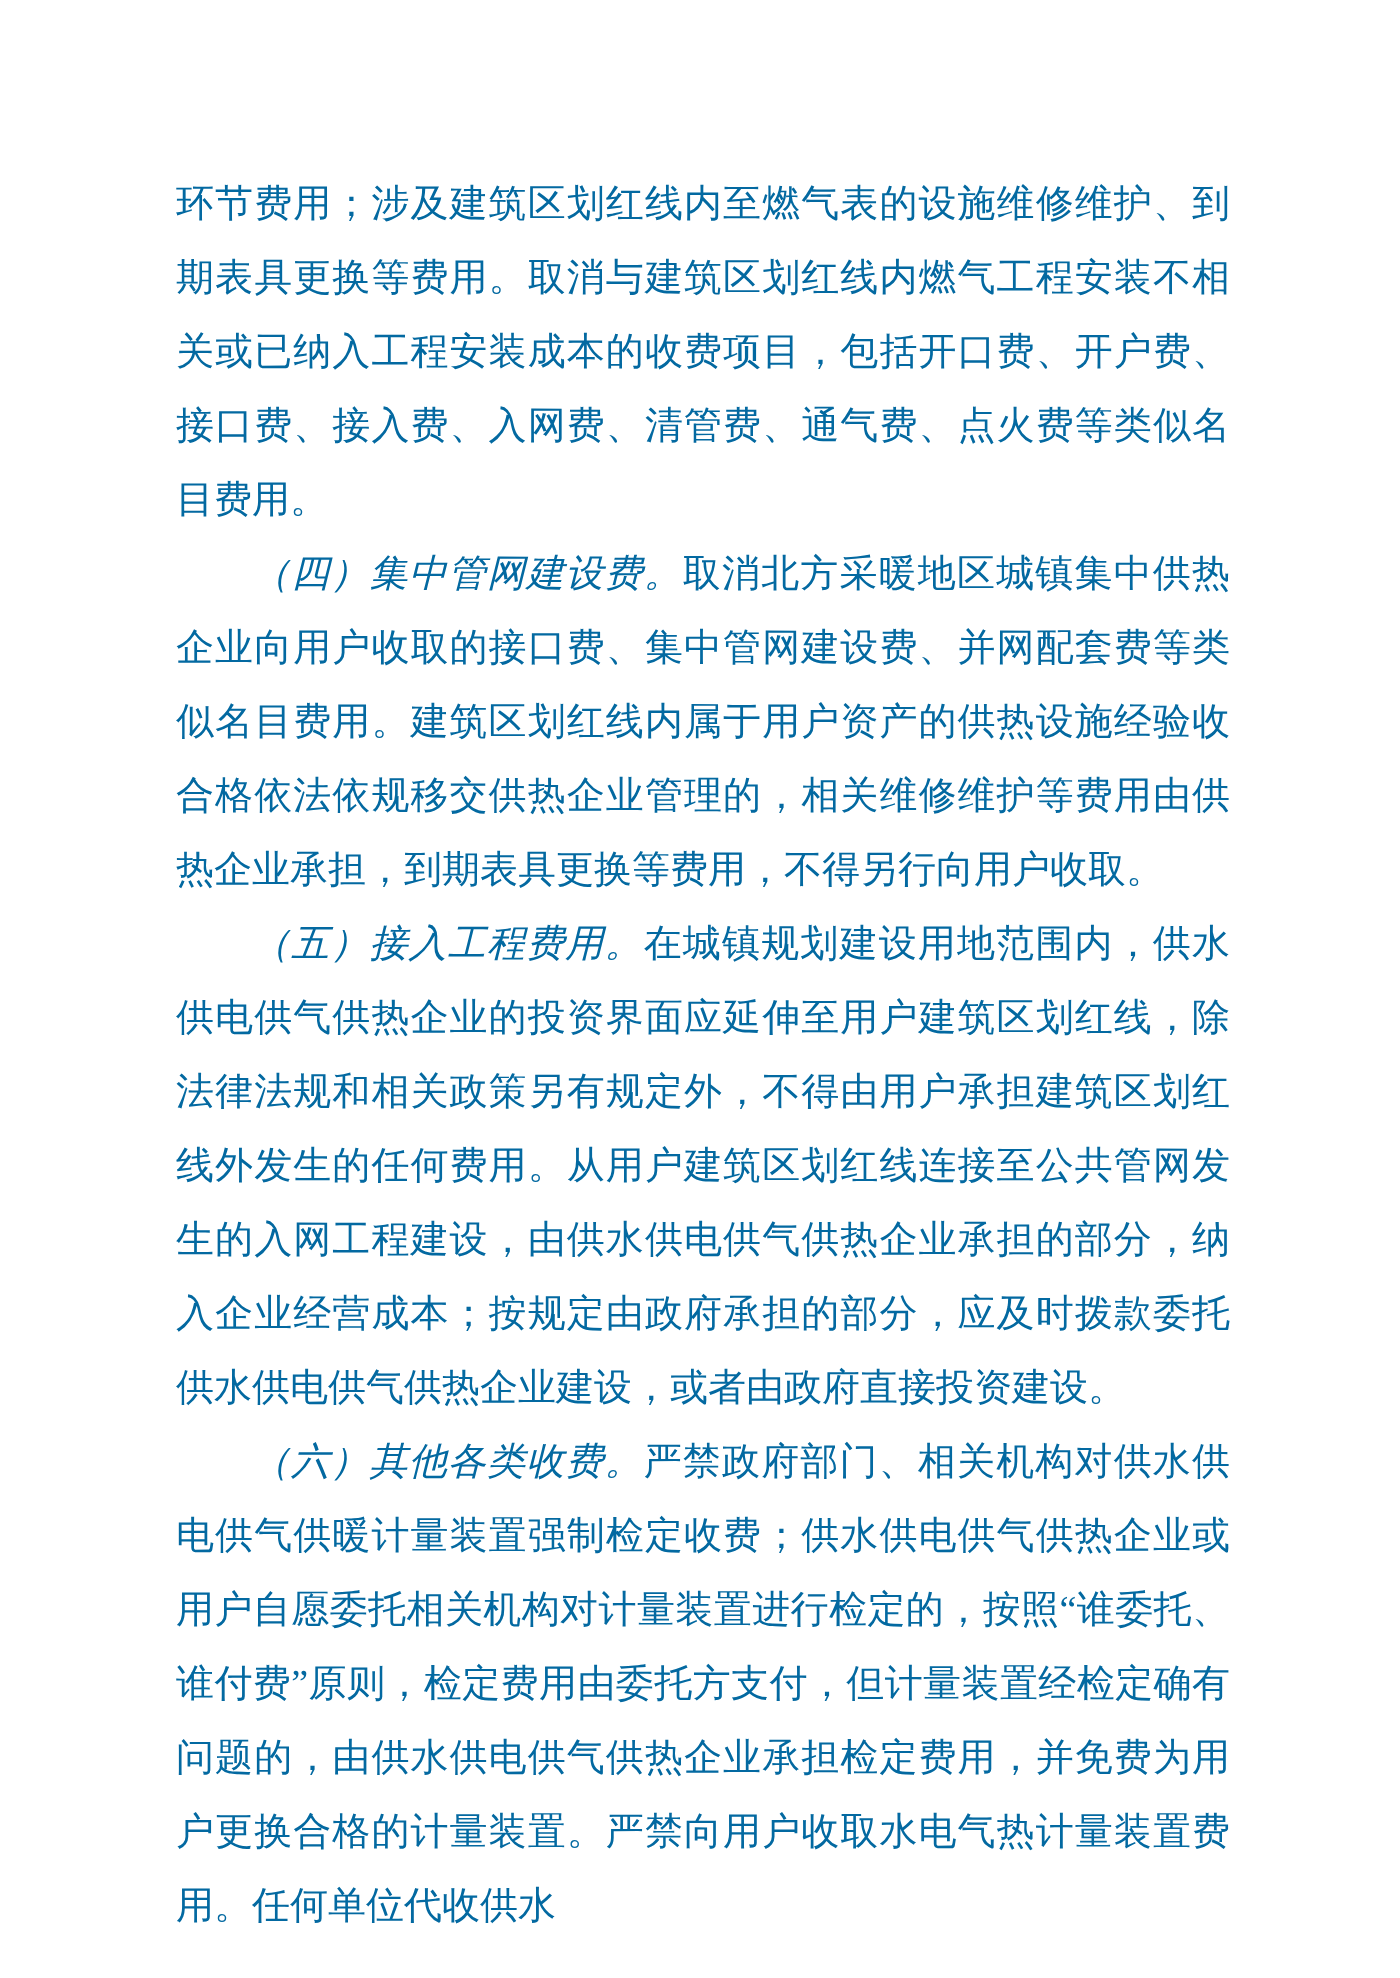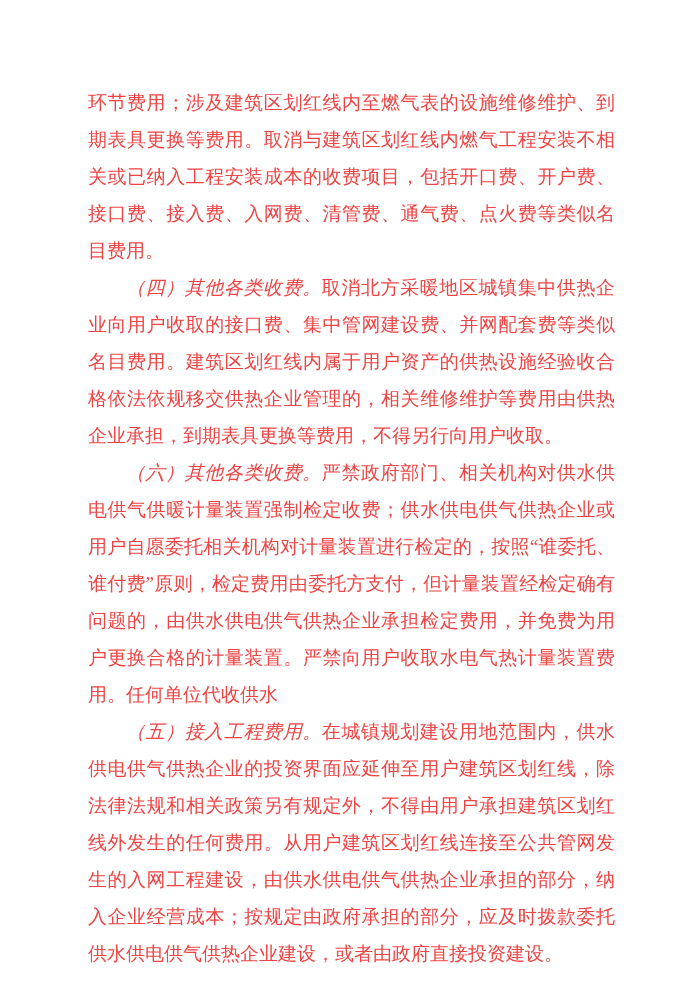--- a/index.html
+++ b/index.html
@@ -25,41 +25,41 @@
     position: absolute;
     left: 88px;
     top: 84px;
     width: 527px;
   }
   p.para {
     margin: 0;
     padding: 0;
     font-size: 19px;
     line-height: 37px;
-    color: #ef4444;
+    color: #0369a1;
     text-align: justify;
     letter-spacing: 0px;
     word-break: break-all;
   }
   p.para.indent {
     text-indent: 2em;
   }
   
   .kaiti {
     font-style: italic;
   }
 </style>
 </head>
 <body>
 
 <div class="page">
   <div class="text-block">
 
     <p class="para"><span class="kaiti"></span><span>环节费用；涉及建筑区划红线内至燃气表的设施维修维护、到期表具更换等费用。取消与建筑区划红线内燃气工程安装不相关或已纳入工程安装成本的收费项目，包括开口费、开户费、接口费、接入费、入网费、清管费、通气费、点火费等类似名目费用。</span></p>
 
-    <p class="para indent"><span class="kaiti">（四）其他各类收费。</span><span>取消北方采暖地区城镇集中供热企业向用户收取的接口费、集中管网建设费、并网配套费等类似名目费用。建筑区划红线内属于用户资产的供热设施经验收合格依法依规移交供热企业管理的，相关维修维护等费用由供热企业承担，到期表具更换等费用，不得另行向用户收取。</span></p>
+    <p class="para indent"><span class="kaiti">（四）集中管网建设费。</span><span>取消北方采暖地区城镇集中供热企业向用户收取的接口费、集中管网建设费、并网配套费等类似名目费用。建筑区划红线内属于用户资产的供热设施经验收合格依法依规移交供热企业管理的，相关维修维护等费用由供热企业承担，到期表具更换等费用，不得另行向用户收取。</span></p>
+
+    <p class="para indent"><span class="kaiti">（五）接入工程费用。</span><span>在城镇规划建设用地范围内，供水供电供气供热企业的投资界面应延伸至用户建筑区划红线，除法律法规和相关政策另有规定外，不得由用户承担建筑区划红线外发生的任何费用。从用户建筑区划红线连接至公共管网发生的入网工程建设，由供水供电供气供热企业承担的部分，纳入企业经营成本；按规定由政府承担的部分，应及时拨款委托供水供电供气供热企业建设，或者由政府直接投资建设。</span></p>
 
     <p class="para indent"><span class="kaiti">（六）其他各类收费。</span><span>严禁政府部门、相关机构对供水供电供气供暖计量装置强制检定收费；供水供电供气供热企业或用户自愿委托相关机构对计量装置进行检定的，按照“谁委托、谁付费”原则，检定费用由委托方支付，但计量装置经检定确有问题的，由供水供电供气供热企业承担检定费用，并免费为用户更换合格的计量装置。严禁向用户收取水电气热计量装置费用。任何单位代收供水</span></p>
-
-    <p class="para indent"><span class="kaiti">（五）接入工程费用。</span><span>在城镇规划建设用地范围内，供水供电供气供热企业的投资界面应延伸至用户建筑区划红线，除法律法规和相关政策另有规定外，不得由用户承担建筑区划红线外发生的任何费用。从用户建筑区划红线连接至公共管网发生的入网工程建设，由供水供电供气供热企业承担的部分，纳入企业经营成本；按规定由政府承担的部分，应及时拨款委托供水供电供气供热企业建设，或者由政府直接投资建设。</span></p>
 
   </div>
 </div>
 
 </body></html>

